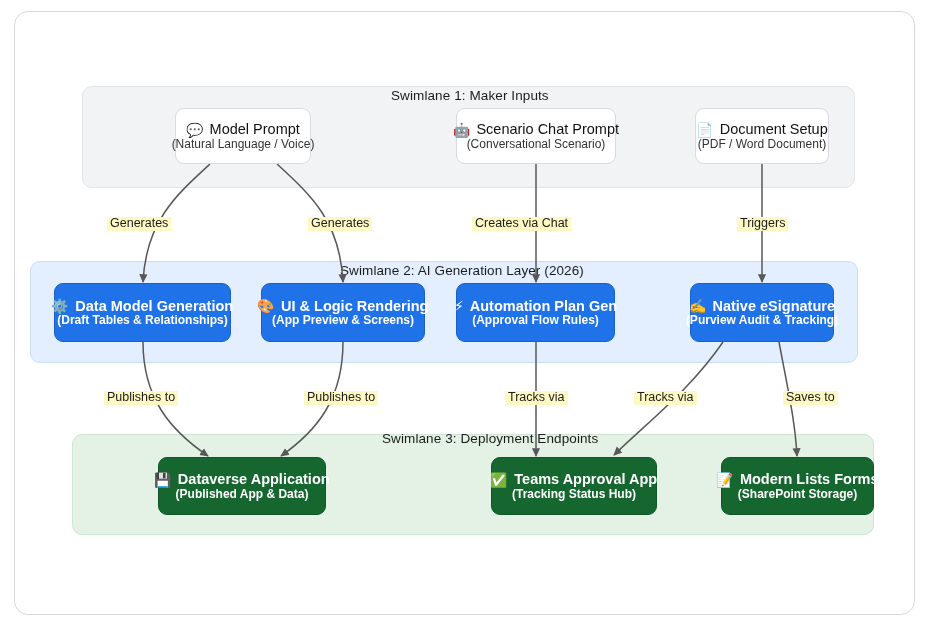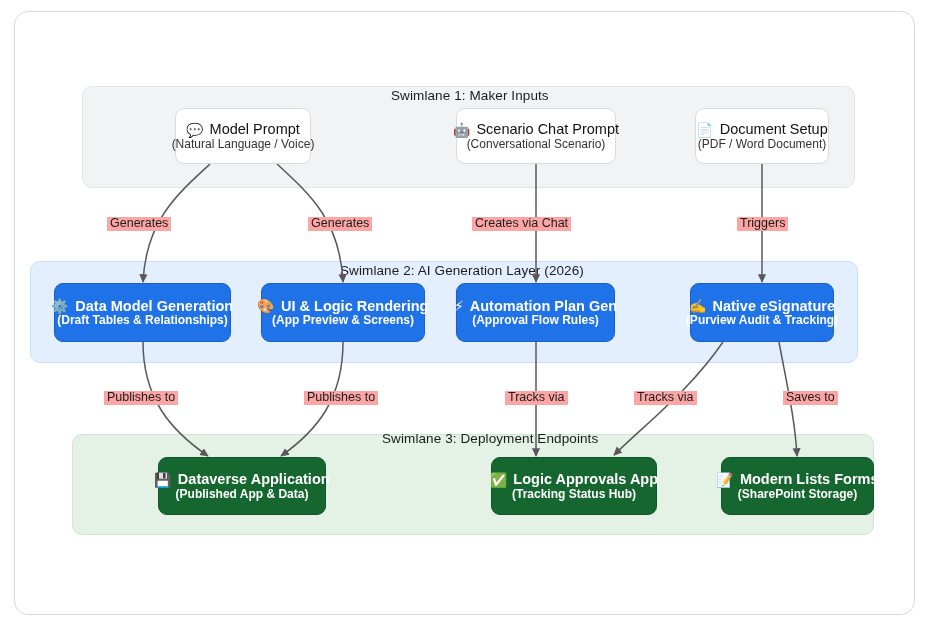--- a/index.html
+++ b/index.html
@@ -39,21 +39,21 @@
   .node.blue{background:#1f72e8;border:1px solid #1a5fc4;color:#fff;}
   .node.blue .ttl{font-weight:700;color:#fff;}
   .node.blue .sub{color:#fff;font-weight:700;}
 
   .node.green{background:#15672f;border:1px solid #11562a;color:#fff;}
   .node.green .ttl{font-weight:700;color:#fff;}
   .node.green .sub{color:#fff;font-weight:700;}
 
   
   .elabel{position:absolute;font-size:12.5px;color:#1c1c1c;white-space:nowrap;
-          background:#fca5a5;padding:0 3px;line-height:1.1;}
+          background:#fef9c3;padding:0 3px;line-height:1.1;}
 
   svg.edges{position:absolute;left:0;top:0;width:929px;height:626px;pointer-events:none;}
 </style>
 </head>
 <body>
 
 <div id="canvas">
   <div class="frame"></div>
 
   <div class="lane" id="lane1"></div>
@@ -164,21 +164,21 @@
     <div class="ttl">
       <span class="ico">💾</span>
       <span>Dataverse Application</span>
     </div>
     <div class="sub">(Published App &amp; Data)</div>
   </div>
 
   <div class="node green" style="left:491px;top:457px;width:166px;height:58px;">
     <div class="ttl">
       <span class="ico">✅</span>
-      <span>Logic Approvals App</span>
+      <span>Teams Approval App</span>
     </div>
     <div class="sub">(Tracking Status Hub)</div>
   </div>
 
   <div class="node green" style="left:721px;top:457px;width:153px;height:58px;">
     <div class="ttl">
       <span class="ico">📝</span>
       <span>Modern Lists Forms</span>
     </div>
     <div class="sub">(SharePoint Storage)</div>

